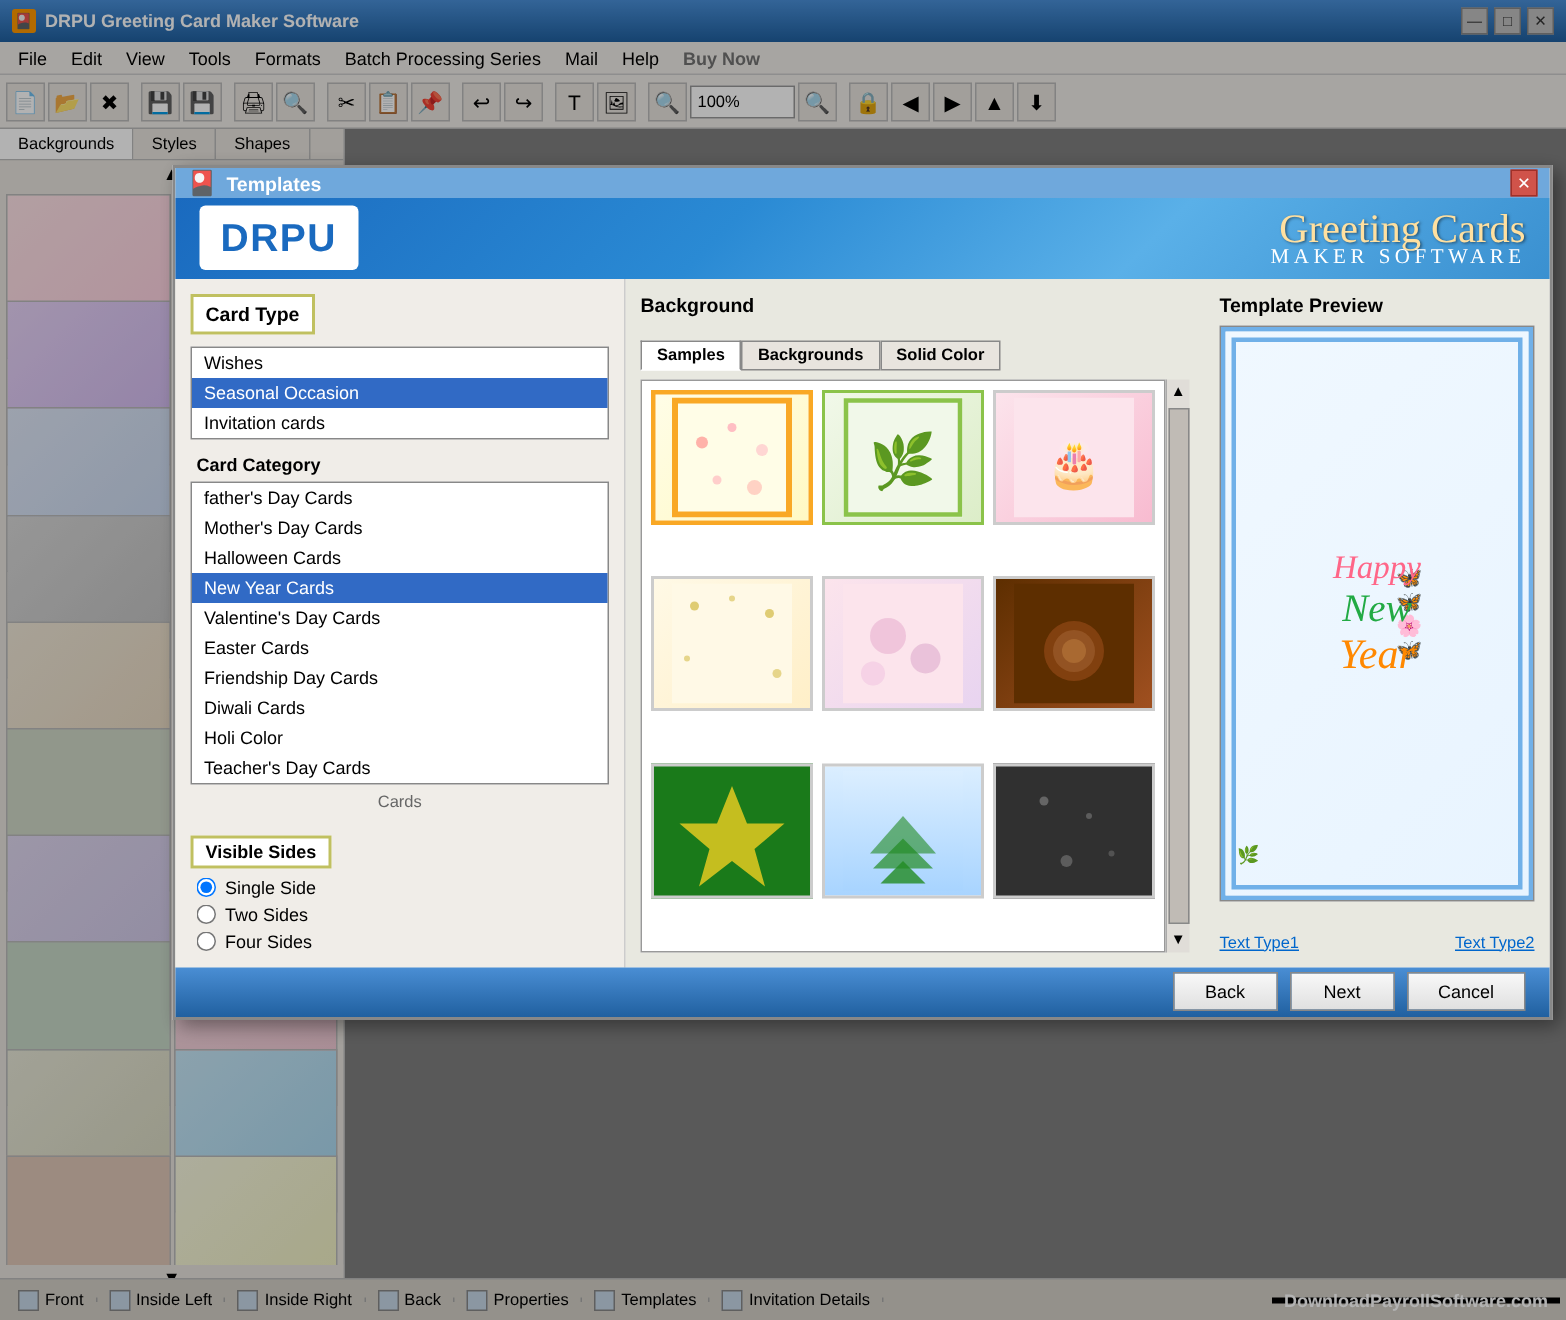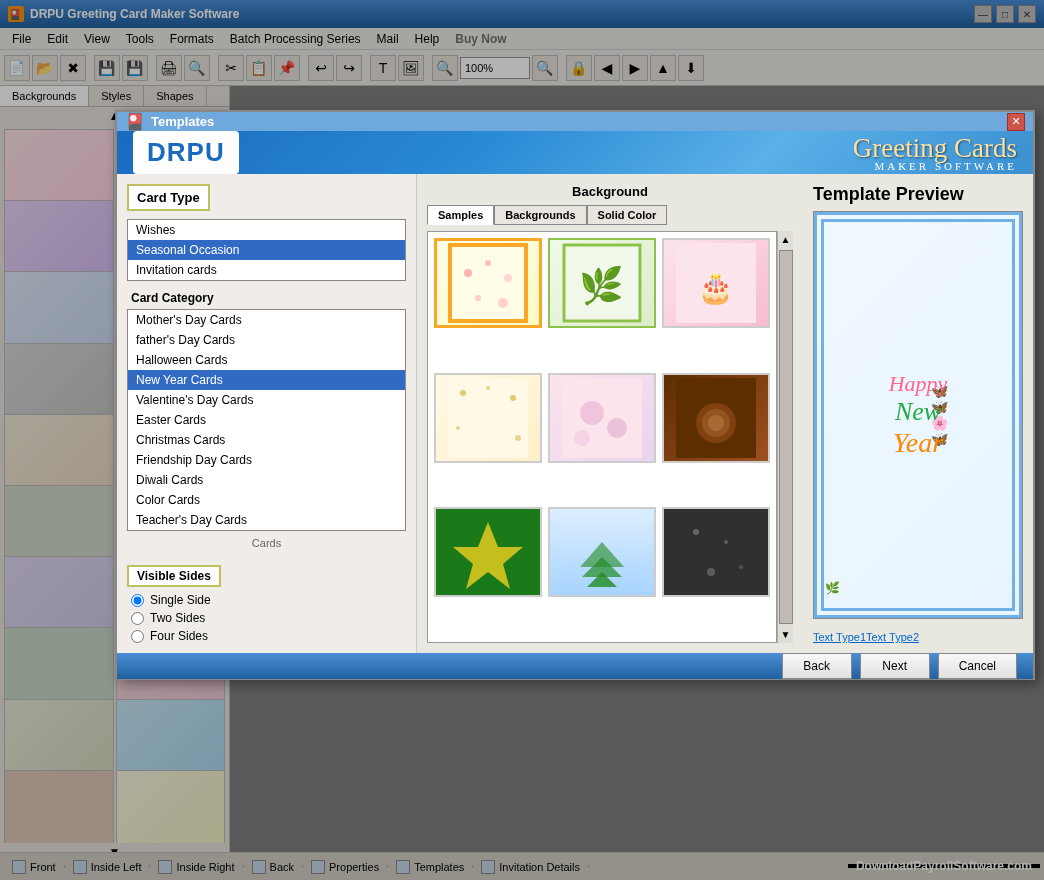--- a/index.html
+++ b/index.html
@@ -29,40 +29,40 @@
     .panel-tabs { display: flex; border-bottom: 1px solid #bbb; }
     .panel-tab { padding: 4px 12px; font-size: 11px; cursor: pointer; background: #e8e4de; border-right: 1px solid #bbb; }
     .panel-tab.active { background: white; }
     .bg-grid { display: grid; grid-template-columns: 1fr 1fr; gap: 2px; padding: 4px; overflow-y: auto; height: calc(100% - 26px - 22px); }
     .bg-item { width: 100%; aspect-ratio: 1; background: #ddd; border: 1px solid #bbb; cursor: pointer; overflow: hidden; }
 
     
     .scroll-arrow { text-align: center; padding: 2px; cursor: pointer; background: #e8e4de; }
 
     
-    .status-bar { height: 28px; background: #d4d0c8; border-top: 1px solid #bbb; display: flex; align-items: flex-end; padding: 12px 4px; gap: 0; position: absolute; bottom: 0; left: 0; right: 0; }
+    .status-bar { height: 28px; background: #d4d0c8; border-top: 1px solid #bbb; display: flex; align-items: flex-start; padding: 12px 4px; gap: 0; position: absolute; bottom: 0; left: 0; right: 0; }
     .status-item { display: flex; align-items: center; gap: 4px; padding: 0 8px; font-size: 11px; border-right: 1px solid #aaa; cursor: pointer; height: 100%; }
     .status-item:last-child { border-right: none; }
     .status-website { margin-left: auto; font-weight: bold; background: #000; color: white; padding: 2px 8px; font-size: 12px; height: 100%; display: flex; align-items: center; }
 
     
     .modal-overlay { position: absolute; top: 0; left: 0; right: 0; bottom: 0; background: rgba(0,0,0,0.3); z-index: 100; }
 
     
     .templates-dialog { position: absolute; top: 110px; left: 115px; width: 920px; height: 570px; background: white; border: 2px solid #888; box-shadow: 4px 4px 12px rgba(0,0,0,0.4); z-index: 101; display: flex; flex-direction: column; }
     .dialog-titlebar { background: #6fa8dc; color: white; height: 28px; display: flex; align-items: center; padding: 0 8px; justify-content: space-between; }
     .dialog-title-text { display: flex; align-items: center; gap: 6px; font-size: 13px; font-weight: bold; }
     .dialog-close { width: 18px; height: 18px; background: #d0534a; border: 1px solid #a03028; color: white; font-size: 11px; display: flex; align-items: center; justify-content: center; cursor: pointer; }
 
     
     .dialog-header { height: 80px; background: linear-gradient(135deg, #1a6abf 0%, #2a8ad4 40%, #5ab0e8 70%, #3a90d0 100%); display: flex; align-items: center; justify-content: space-between; padding: 0 16px; }
     .drpu-logo { background: white; color: #1a6abf; font-size: 26px; font-weight: 900; padding: 6px 14px; border-radius: 4px; letter-spacing: 1px; }
     .greeting-brand { font-family: cursive; color: white; text-align: right; }
     .greeting-brand .main-text { font-size: 27px; color: #ffe0a0; text-shadow: 1px 1px 2px rgba(0,0,0,0.5); }
-    .greeting-brand .sub-text { font-size: 11px; letter-spacing: 3px; color: white; margin-top: -4px; }
+    .greeting-brand .sub-text { font-size: 14px; letter-spacing: 3px; color: white; margin-top: -4px; }
 
     
     .dialog-body { flex: 1; display: flex; background: #e8e8e0; }
 
     
     .dialog-left { width: 300px; padding: 10px; border-right: 1px solid #ccc; background: #f0ede8; }
     .card-type-box { border: 2px solid #c0c060; background: white; padding: 4px 8px; font-weight: bold; font-size: 13px; display: inline-block; margin-bottom: 8px; }
     .card-category-label { font-weight: bold; font-size: 12px; margin-bottom: 4px; margin-left: 4px; }
     .list-container { border: 1px solid #888; background: white; }
     .list-item { padding: 3px 8px; cursor: pointer; font-size: 12px; }
@@ -72,33 +72,33 @@
     .card-types-list { border: 1px solid #888; background: white; margin-bottom: 10px; }
 
     
     .visible-sides-box { border: 2px solid #c0c060; background: white; display: inline-block; padding: 2px 8px; font-weight: bold; font-size: 12px; margin-top: 10px; margin-bottom: 6px; }
     .radio-group { display: flex; flex-direction: column; gap: 4px; padding: 0 4px; }
     .radio-item { display: flex; align-items: center; gap: 6px; font-size: 12px; }
     .radio-item input[type=radio] { margin: 0; }
 
     
     .dialog-middle { flex: 1; padding: 10px; display: flex; flex-direction: column; }
-    .bg-label { font-weight: bold; font-size: 13px; margin-bottom: 6px; text-align: center; }
+    .bg-label { font-weight: bold; font-size: 13px; margin-bottom: 16px; }
     .bg-tabs { display: flex; gap: 0; margin-bottom: 6px; font-weight: bold; }
     .bg-tab { padding: 3px 10px; border: 1px solid #888; background: #e8e4de; font-size: 11px; cursor: pointer; }
     .bg-tab.active { background: white; border-bottom: 1px solid white; }
     .bg-grid-dialog { display: grid; grid-template-columns: 1fr 1fr 1fr; gap: 6px; overflow-y: auto; flex: 1; border: 1px solid #999; padding: 6px; background: white; position: relative; }
     .bg-cell { border: 2px solid #ccc; cursor: pointer; overflow: hidden; display: flex; align-items: center; justify-content: center; }
     .bg-cell.selected { border: 2px solid #f90; }
 
     
     .dialog-right { width: 230px; padding: 10px; display: flex; flex-direction: column; }
-    .preview-label { font-weight: bold; font-size: 18px; margin-bottom: 6px; }
+    .preview-label { font-weight: bold; font-size: 13px; margin-bottom: 6px; }
     .preview-box { border: 1px solid #888; flex: 1; background: white; display: flex; align-items: center; justify-content: center; overflow: hidden; }
-    .text-type-links { display: flex; justify-content: flex-start; margin-top: 12px; }
+    .text-type-links { display: flex; justify-content: space-between; margin-top: 22px; }
     .text-link { color: #0066cc; text-decoration: underline; font-size: 11px; cursor: pointer; }
 
     
     .dialog-footer { height: 50px; background: linear-gradient(to bottom, #4a8ed4, #2060a0); display: flex; align-items: center; justify-content: flex-end; padding: 0 16px; gap: 8px; }
     .dialog-btn { padding: 5px 20px; font-size: 12px; border: 1px solid #888; cursor: pointer; min-width: 70px; }
     .btn-back { background: linear-gradient(to bottom, #f8f8f8, #e0e0e0); }
     .btn-next { background: linear-gradient(to bottom, #f8f8f8, #e0e0e0); }
     .btn-cancel { background: linear-gradient(to bottom, #f8f8f8, #e0e0e0); }
 
     
@@ -310,30 +310,29 @@
         <div class="list-item">Wishes</div>
         <div class="list-item card-type-selected">Seasonal Occasion</div>
         <div class="list-item">Invitation cards</div>
       </div>
 
       
       <div class="two-col-layout">
         <div style="flex:1;">
           <div class="card-category-label">Card Category</div>
           <div class="list-container">
+            <div class="list-item">father's Day Cards</div>
             <div class="list-item">Mother's Day Cards</div>
-            <div class="list-item">father's Day Cards</div>
             <div class="list-item">Halloween Cards</div>
             <div class="list-item highlighted">New Year Cards</div>
             <div class="list-item">Valentine's Day Cards</div>
             <div class="list-item">Easter Cards</div>
-            <div class="list-item">Christmas Cards</div>
             <div class="list-item">Friendship Day Cards</div>
             <div class="list-item">Diwali Cards</div>
-            <div class="list-item">Color Cards</div>
+            <div class="list-item">Holi Color</div>
             <div class="list-item">Teacher's Day Cards</div>
           </div>
 
           <div style="margin-top:6px; font-size:11px; color:#666; text-align:center;">Cards</div>
         </div>
       </div>
 
       
       <div style="margin-top:6px;">
         <div class="visible-sides-box">Visible Sides</div>

